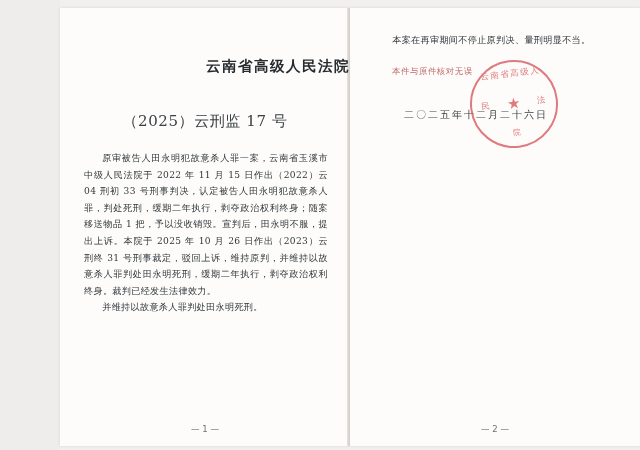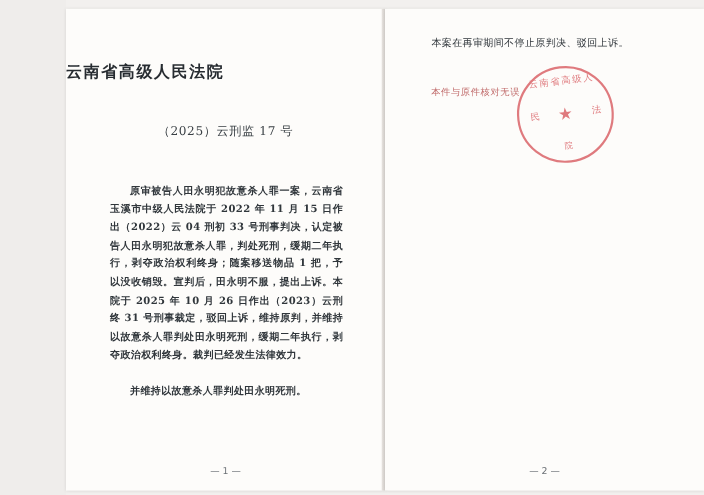--- a/index.html
+++ b/index.html
@@ -59,21 +59,21 @@
     color: #2d3338;
     font-family: "DejaVu Serif", "Liberation Serif", serif;
   }
 
   
   #title-block {
     position: absolute;
     left: 60px;
     top: 55px;
     width: 290px;
-    text-align: left;
+    text-align: right;
   }
   #court-name {
     font-size: 14.5px;
     letter-spacing: 1.5px;
     font-weight: 600;
     color: #262b30;
     line-height: 1.5;
   }
   #doc-kind {
     font-size: 14.5px;
@@ -81,39 +81,38 @@
     font-weight: 600;
     color: #262b30;
     line-height: 1.6;
   }
   #case-number {
     position: absolute;
     left: 60px;
     top: 112px;
     width: 290px;
     text-align: center;
-    font-size: 11px;
+    font-size: 15px;
     letter-spacing: 0.6px;
     color: #3a4045;
   }
   #body-left {
     position: absolute;
     left: 84px;
     top: 150px;
     width: 244px;
     font-size: 9.1px;
     line-height: 16.6px;
     letter-spacing: 0.35px;
     color: #30363b;
     text-align: justify;
   }
   #body-left p {
-    margin: 16px;
+    margin: 0;
     text-indent: 2em;
-    font-weight: bold;
   }
   .pagenum {
     position: absolute;
     font-size: 8.5px;
     color: #6b7075;
     width: 290px;
     text-align: center;
   }
   #pagenum-left { left: 60px; top: 424px; }
   #pagenum-right { left: 350px; top: 424px; }
@@ -130,21 +129,20 @@
     color: #30363b;
     text-indent: 2em;
   }
   #sign-note {
     position: absolute;
     left: 392px;
     top: 66px;
     font-size: 8.4px;
     letter-spacing: 0.6px;
     color: #c06a6a;
-    margin-top: 12px;
   }
   #date-line {
     position: absolute;
     left: 404px;
     top: 108px;
     font-size: 10px;
     letter-spacing: 2px;
     color: #3a4045;
   }
   
@@ -226,24 +224,25 @@
 
   <div id="case-number" class="doc-text">（2025）云刑监 17 号</div>
 
   <div id="body-left" class="doc-text">
     <p>原审被告人田永明犯故意杀人罪一案，云南省玉溪市中级人民法院于 2022 年 11 月 15 日作出（2022）云 04 刑初 33 号刑事判决，认定被告人田永明犯故意杀人罪，判处死刑，缓期二年执行，剥夺政治权利终身；随案移送物品 1 把，予以没收销毁。宣判后，田永明不服，提出上诉。本院于 2025 年 10 月 26 日作出（2023）云刑终 31 号刑事裁定，驳回上诉，维持原判，并维持以故意杀人罪判处田永明死刑，缓期二年执行，剥夺政治权利终身。裁判已经发生法律效力。</p>
     <p>并维持以故意杀人罪判处田永明死刑。</p>
   </div>
 
   <div class="pagenum" id="pagenum-left">— 1 —</div>
 
-  <div id="right-line" class="doc-text">本案在再审期间不停止原判决、驳回上诉。</div>
+  <div id="right-line" class="doc-text">本案在再审期间不停止原判决、量刑明显不当。</div>
 
   <div id="sign-note">本件与原件核对无误</div>
 
+  <div id="date-line" class="doc-text">二〇二五年十二月二十六日</div>
 
   <div id="seal">
     <div id="seal-top-text">云南省高级人</div>
     <div id="seal-left-text">民</div>
     <div id="seal-right-text">法</div>
     <div class="seal-star">★</div>
     <div id="seal-bottom-text">院</div>
   </div>
 
   <div class="pagenum" id="pagenum-right">— 2 —</div>

